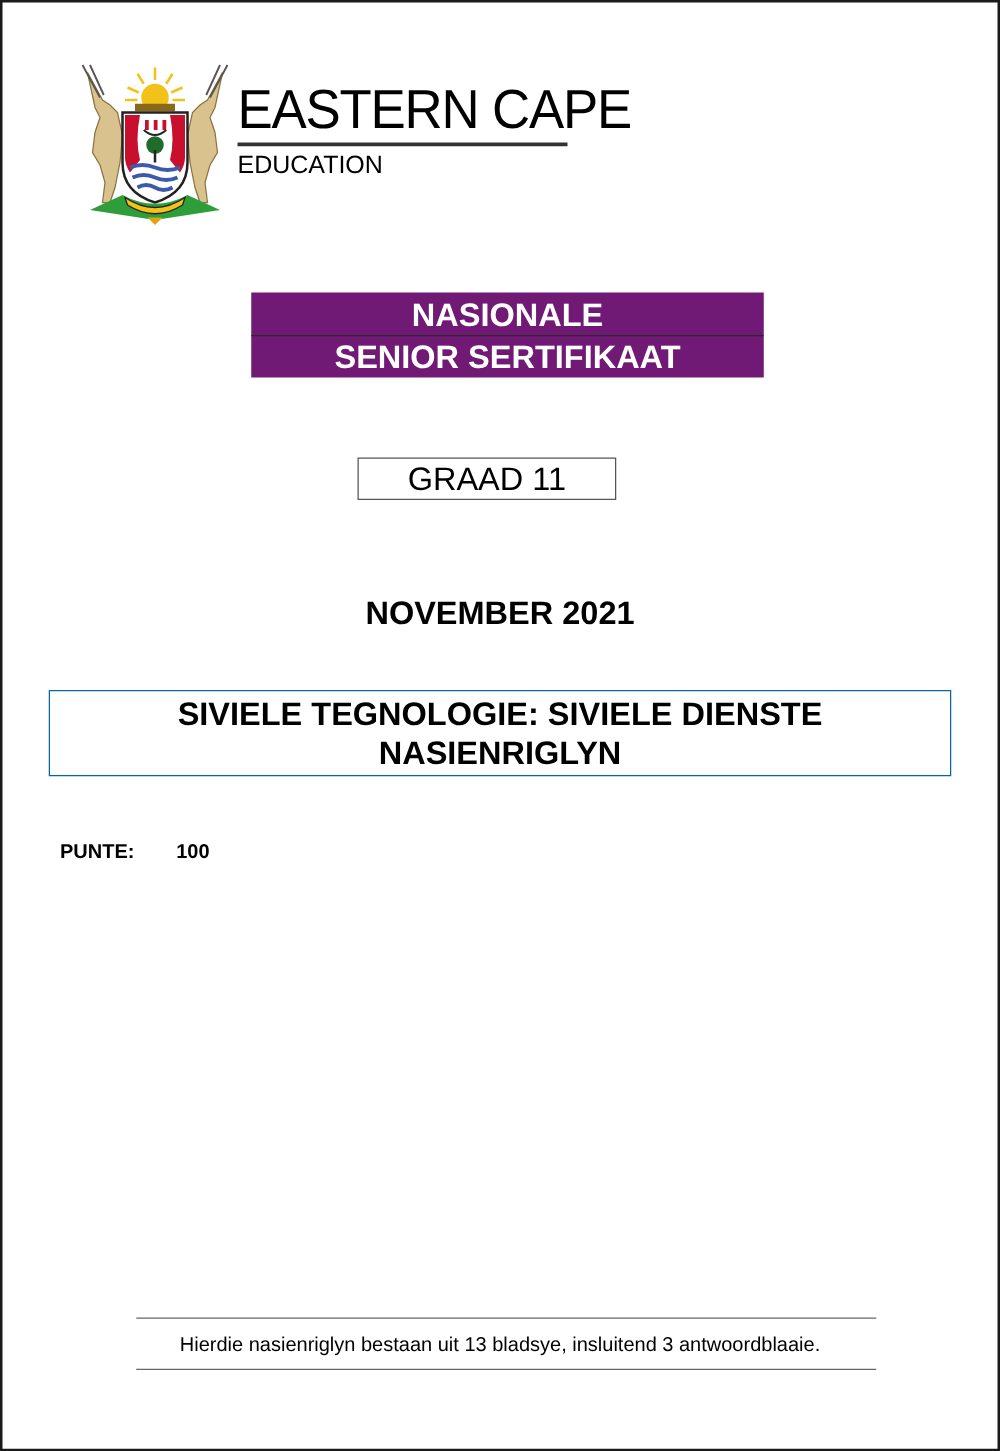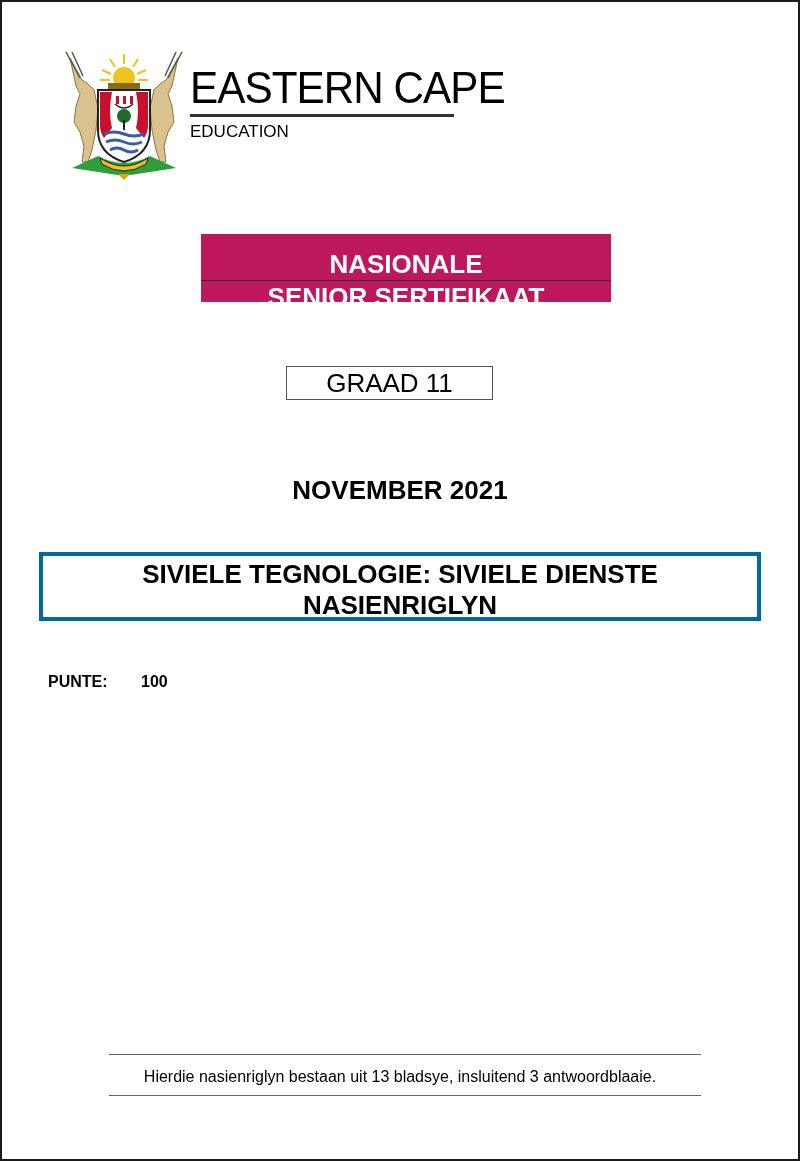--- a/index.html
+++ b/index.html
@@ -6,33 +6,33 @@
   body { width: 800px; height: 1161px; position: relative; overflow: hidden;
          font-family: "Liberation Sans", sans-serif; color: #000; }
   .page-border { position: absolute; left: 0; top: 0; width: 796px; height: 1157px;
                  border: 2px solid #1a1a1a; box-sizing: content-box; }
   .logo { position: absolute; left: 58px; top: 50px; width: 400px; height: 130px; }
   .crest { position: absolute; left: 0; top: 0; width: 132px; height: 130px; }
   .logo-text { position: absolute; left: 132px; top: 14px; }
   .logo-line1 { font-size: 21px; letter-spacing: -0.3px; line-height: 24px; }
   .logo-line2 { font-size: 44px; letter-spacing: -1px; line-height: 44px; margin-top: 2px; transform: scaleX(0.96); transform-origin: left; white-space: nowrap; }
   .logo-rule { width: 264px; height: 3px; background: #333; margin-top: 4px; }
-  .logo-line3 { font-size: 17px; line-height: 24px; margin-top: 3px; }
+  .logo-line3 { font-size: 20px; line-height: 24px; margin-top: 3px; }
 
   .nsc-box { position: absolute; left: 201px; top: 234px; width: 410px; height: 68px;
-             background: #be185d; color: #fff; text-align: center; font-weight: bold;
-             font-size: 26px; line-height: 32px; padding-top: 14px; box-sizing: border-box; }
+             background: #701a75; color: #fff; text-align: center; font-weight: bold;
+             font-size: 26px; line-height: 32px; padding-top: 2px; box-sizing: border-box; }
   .nsc-box .divider { height: 1px; background: #2a2a2a; margin: 0 0; }
   .grade-box { position: absolute; left: 286px; top: 366px; width: 207px; height: 34px;
                border: 1px solid #555; box-sizing: border-box; text-align: center;
                font-weight: normal; font-size: 26px; line-height: 32px; }
   .date { position: absolute; left: 0; width: 800px; top: 474px; text-align: center;
           font-weight: bold; font-size: 26px; line-height: 32px; }
   .subject-box { position: absolute; left: 39px; top: 552px; width: 722px; height: 69px;
-                 border: 4px solid #0369a1; box-sizing: border-box; text-align: center;
+                 border: 1px solid #0369a1; box-sizing: border-box; text-align: center;
                  font-weight: bold; font-size: 26px; line-height: 31px; padding-top: 3px; }
   .marks { position: absolute; left: 48px; top: 672px; font-weight: bold; font-size: 16px; line-height: 20px; }
   .marks .value { position: absolute; left: 93px; top: 0; white-space: nowrap; }
   .footer-rule { position: absolute; left: 109px; width: 592px; height: 1px; background: #666; }
   .footer-text { position: absolute; left: 0; width: 800px; top: 1067px; text-align: center;
                  font-size: 16px; line-height: 20px; }
 </style>
 </head>
 <body>
 

